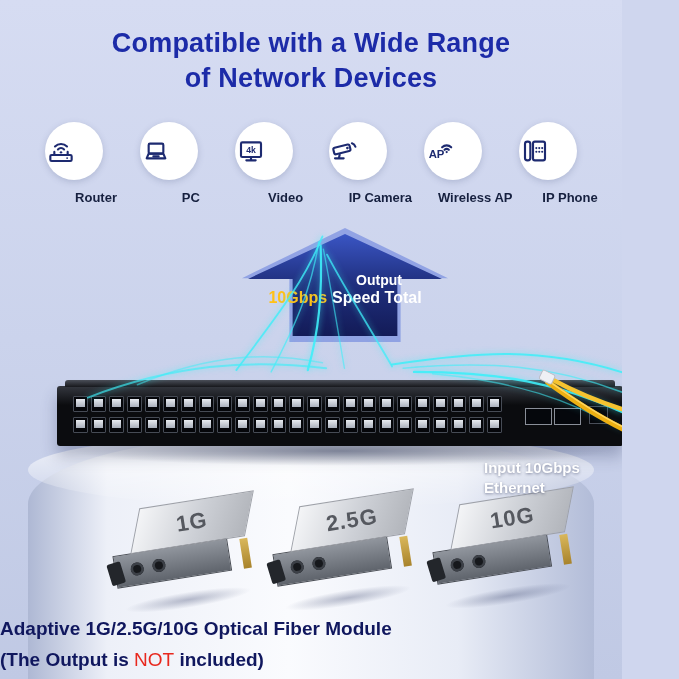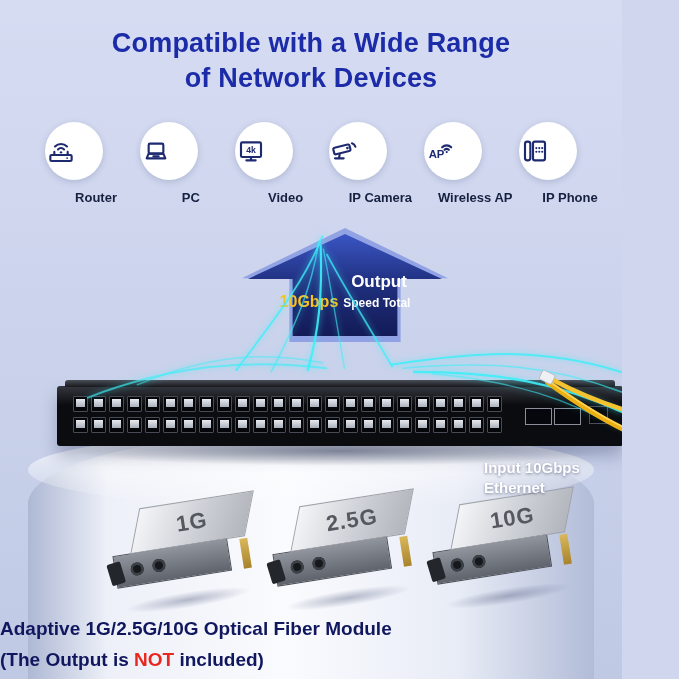--- a/index.html
+++ b/index.html
@@ -22,24 +22,24 @@
   .icon-stroke { stroke:#1d2a70; stroke-width:1.6; fill:none; stroke-linecap:round; stroke-linejoin:round; }
   .icon-fill { fill:#1d2a70; stroke:none; }
   .icon-text { fill:#1d2a70; font-family:"Liberation Sans",sans-serif; font-weight:bold; }
   
   .arrow-wrap { position:absolute; left:248px; top:234px; width:194px; height:102px; z-index:3; }
   .arrow-glow, .arrow-main { position:absolute;
     clip-path:polygon(50% 0, 100% 44%, 77% 44%, 77% 100%, 23% 100%, 23% 44%, 0 44%); }
   .arrow-glow { inset:-6px; background:rgba(96,122,220,.55); }
   .arrow-main { inset:0; background:linear-gradient(180deg,#3a55c4 0%, #20307f 48%, #131b57 100%); }
   .arrow-text { position:absolute; left:0; right:0; top:38px; text-align:center; color:#fff; white-space:nowrap; }
-  .arrow-line1 { font-size:17px; font-weight:700; transform:translateX(34px); }
+  .arrow-line1 { font-size:14px; font-weight:700; transform:translateX(34px); }
   .arrow-line2 { margin-top:1px; }
   .arrow-speed { font-size:16px; font-weight:800; color:#ffc117; }
-  .arrow-suffix { font-size:12px; font-weight:700; margin-left:5px; }
+  .arrow-suffix { font-size:16px; font-weight:700; margin-left:5px; }
   
   .cylinder { position:absolute; left:28px; right:28px; top:432px; bottom:0; z-index:1;
     border-radius:50% 50% 0 0 / 72px 72px 0 0;
     background:linear-gradient(90deg,#aeb8d4 0%, #edf0f8 14%, #fafbfe 46%, #e8ecf6 76%, #b2bcd8 100%); }
   .cylinder::before { content:''; position:absolute; left:0; right:0; top:0; height:76px;
     border-radius:50%; background:linear-gradient(180deg,#ffffff, rgba(255,255,255,0)); opacity:.85; }
   
   .switch-shadow { position:absolute; left:70px; top:436px; width:540px; height:30px; z-index:2;
     background:radial-gradient(ellipse at center, rgba(30,40,70,.45), rgba(30,40,70,0) 70%); }
   .switch { position:absolute; left:57px; top:386px; width:566px; height:60px; z-index:4;
@@ -71,21 +71,21 @@
     display:flex; align-items:center; justify-content:center; box-sizing:border-box; }
   .mod-label { transform:skewX(20deg); font-size:22px; font-weight:800; color:#55585f; letter-spacing:1px; }
   .mod-front { width:116px; height:33px; margin-top:-1px; background:linear-gradient(#90959d,#5f646c);
     border:1px solid #4a4e55; display:flex; align-items:center; gap:9px; padding-left:15px; box-sizing:border-box; }
   .hole { width:13px; height:13px; border-radius:50%; background:#16181c; box-shadow:inset 0 0 0 2.5px #3c4047; }
   .mod-tab { position:absolute; left:-6px; top:50px; width:14px; height:22px; background:#23262b; border-radius:2px; transform:rotate(-8deg); }
   .mod-edge { position:absolute; right:6px; top:46px; width:8px; height:30px; background:linear-gradient(#d9b75b,#a8832c); }
   
   .caption { position:absolute; left:0; right:0; top:613px; text-align:left; z-index:4;
     color:#10175e; font-size:19px; font-weight:600; line-height:1.65; }
-  .not { color:#e8281e; font-weight:700; }
+  .not { color:#e8281e; font-weight:400; }
 </style>
 </head>
 <body>
 
 <div class="stage">
 
   <div class="title">
     <div>Compatible with a Wide Range</div>
     <div>of Network Devices</div>
   </div>

